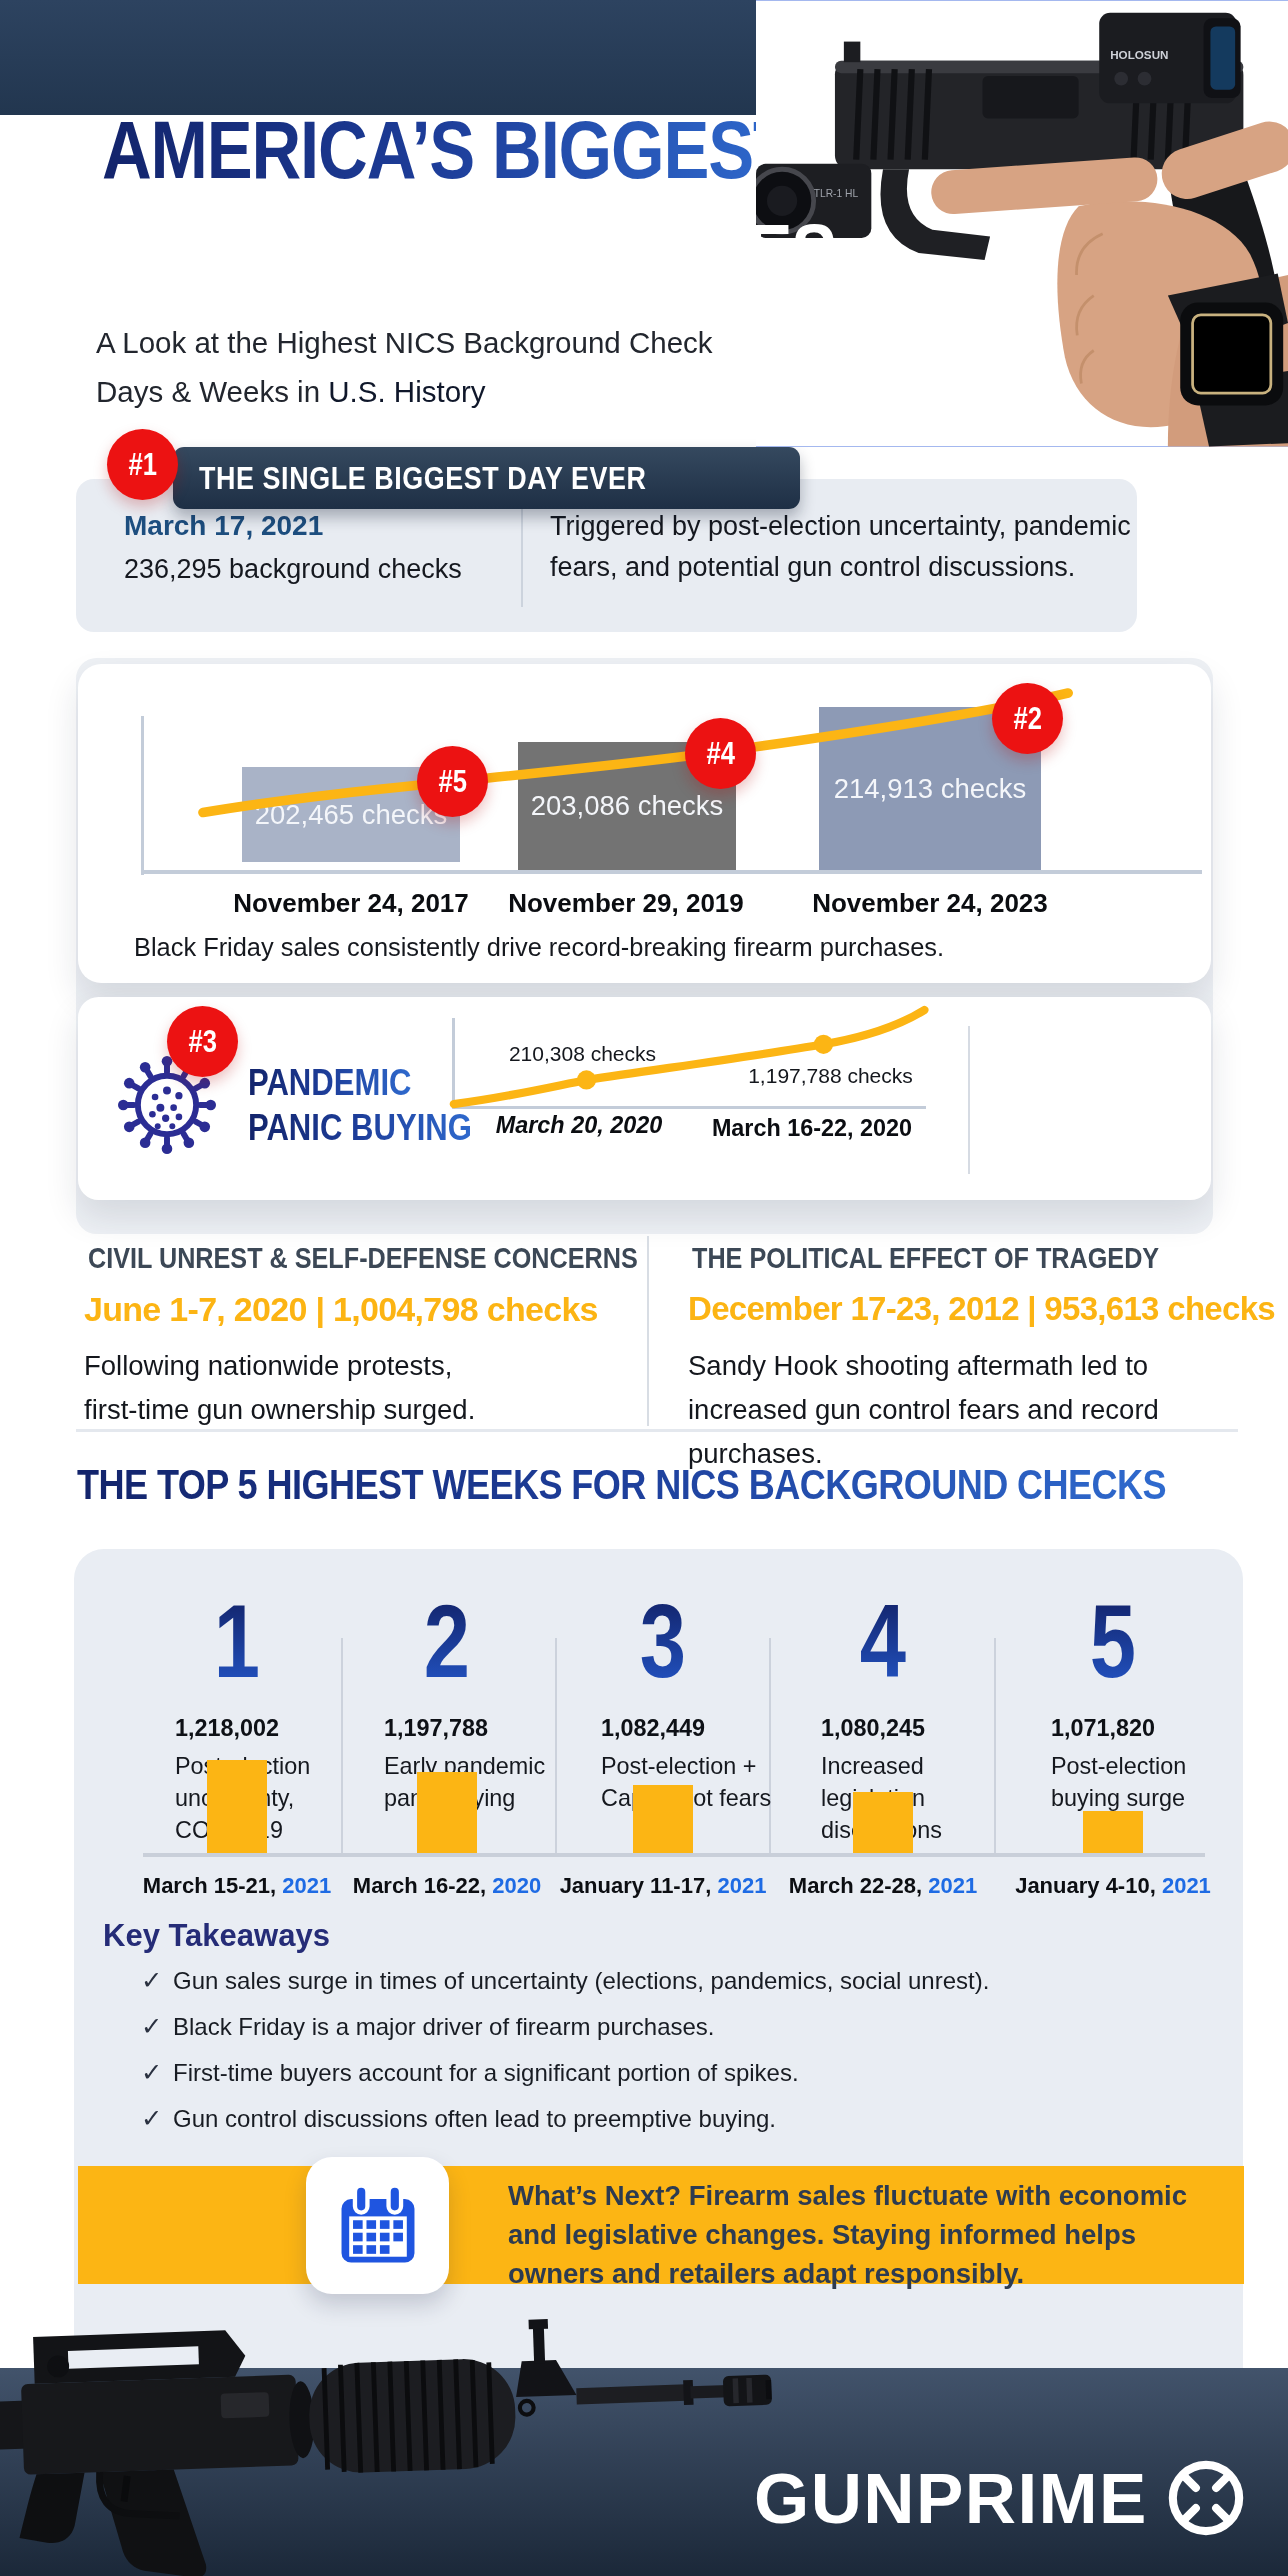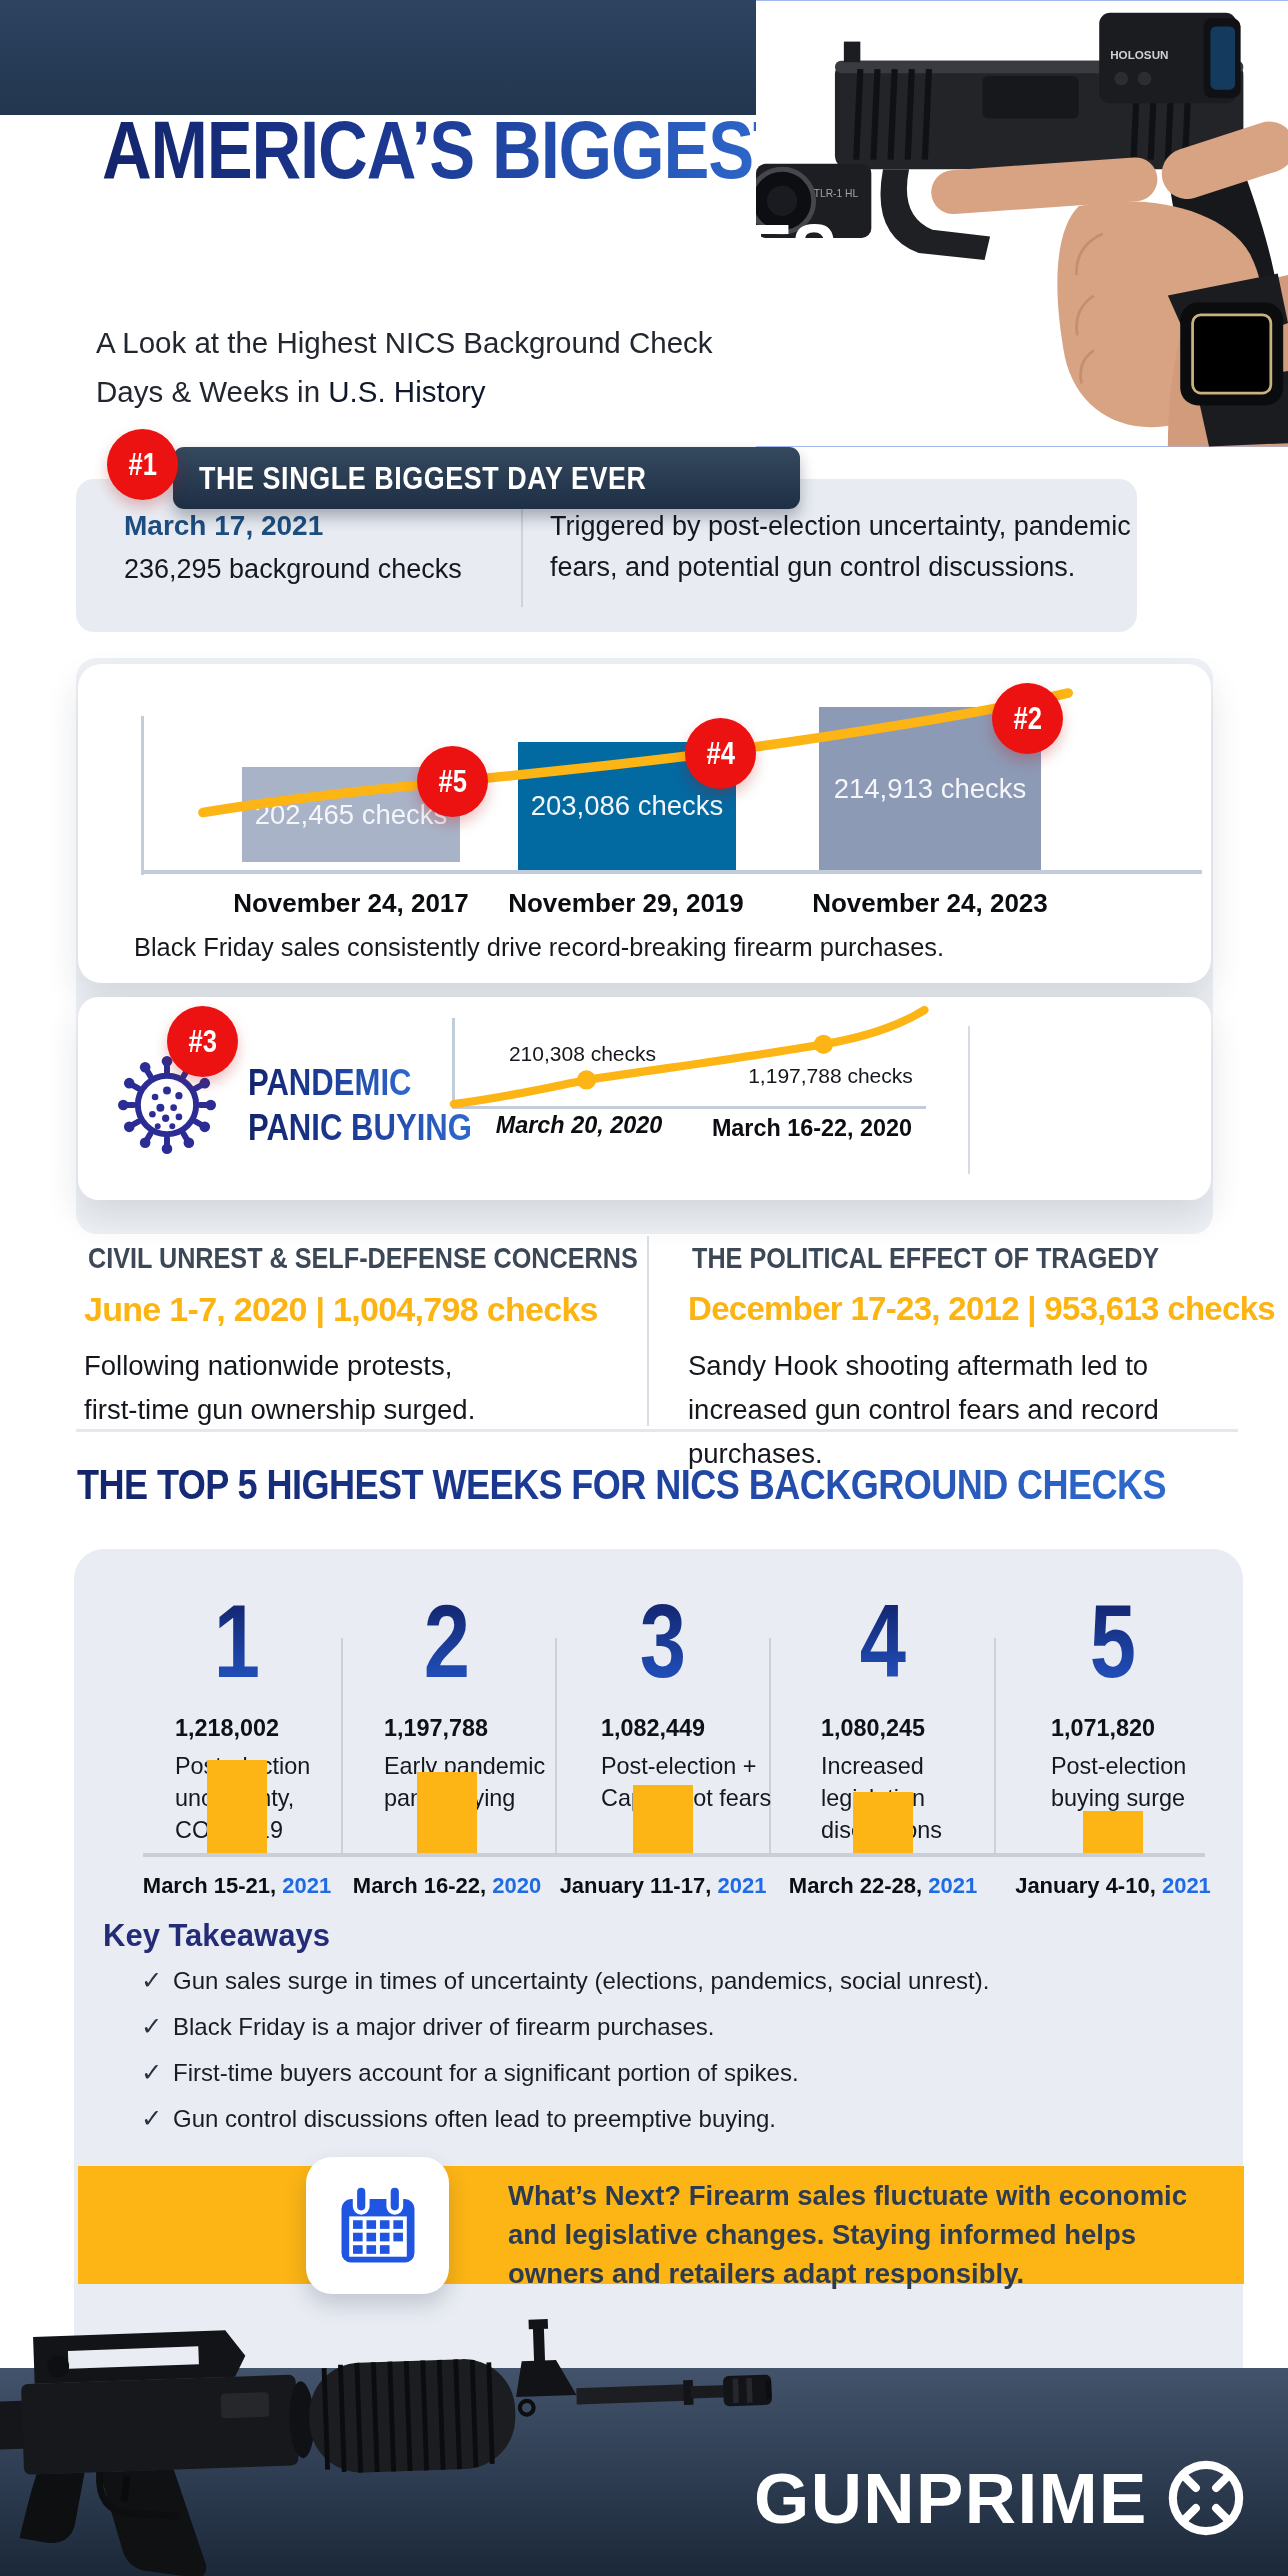--- a/index.html
+++ b/index.html
@@ -44,21 +44,21 @@
   .backer { left:76px; top:658px; width:1137px; height:576px; border-radius:20.6px; background:#eef1f5; }
 
   
   .bf-card { left:78px; top:664px; width:1133px; height:319px; border-radius:23.4px; background:#ffffff;
              box-shadow:0 16.5px 34px rgba(25,35,60,.12); }
   .bf-axisv { left:63px; top:52px;  width:3.4px; height:159px; background:#c3ccd9; }
   .bf-axish { left:63px; top:206px; width:1061px; height:4.1px; background:#c3ccd9; }
   .bf-bar { position:absolute; width:218px; display:flex; align-items:center; justify-content:center; }
   .bf-bar .lbl { font-size:27.5px; color:#f4f6fa; white-space:nowrap; }
   .bf-bar1 { left:164px;  top:103px; height:95px; background:#a9b3c7; }
-  .bf-bar2 { left:440px;  top:78px; height:128px; background:#0369a1; }
+  .bf-bar2 { left:440px;  top:78px; height:128px; background:#737373; }
   .bf-bar3 { left:741px; top:43px;  height:163px; width:222px; background:#8d9ab5; }
   .bf-line { left:0; top:0; width:1133px; height:319px; pointer-events:none; }
   .bf-b5 { left:339px;  top:82px; position:absolute; }
   .bf-b4 { left:607px;  top:54px;  position:absolute; }
   .bf-b2 { left:914px; top:19px;  position:absolute; }
   .bf-date { position:absolute; top:224px; transform:translateX(-50%); font-size:26px; font-weight:700; color:#0b0d11; white-space:nowrap; }
   .bf-d1 { left:273px; } .bf-d2 { left:548px; } .bf-d3 { left:852px; }
   .bf-cap { left:56px; top:269px; font-size:25.4px; color:#15181e; }
 
   

